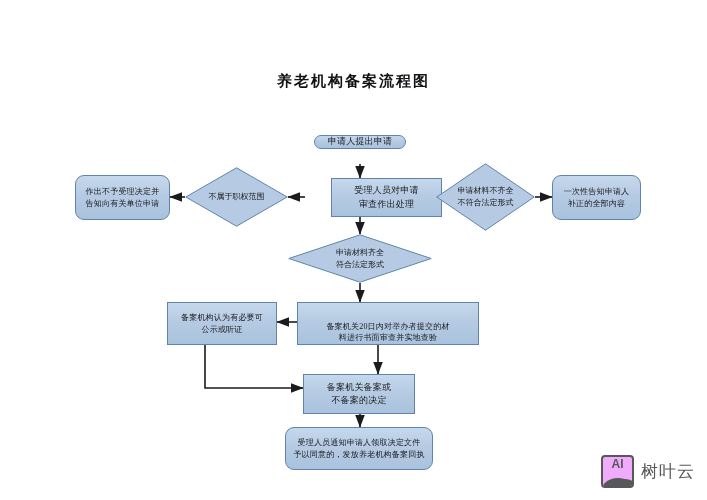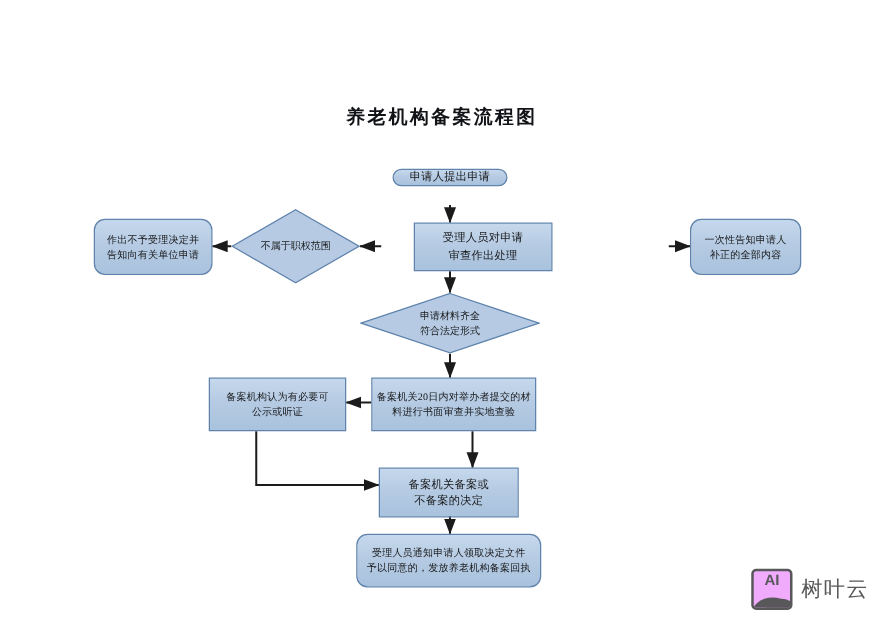--- a/index.html
+++ b/index.html
@@ -71,21 +71,21 @@
     color: #18191b;
   }
   .diamond-text .line {
     display: block;
     line-height: 1.45;
     white-space: nowrap;
   }
   #title {
     position: absolute;
     left: 0;
-    top: 84px;
+    top: 72px;
     width: 707px;
     text-align: center;
     font-size: 15px;
     font-weight: bold;
     letter-spacing: 2px;
     color: #111316;
     z-index: 4;
   }
   
   #watermark {
@@ -199,37 +199,46 @@
     <div class="diamond-text" style="font-size:8px;">
       <span class="line">不属于职权范围</span>
     </div>
   </div>
 
   <div class="node round" style="left:75px; top:175px; width:95px; height:45px; font-size:8px;text-align:center;">
     <span class="line">作出不予受理决定并</span>
     <span class="line">告知向有关单位申请</span>
   </div>
 
+  <div class="diamond-wrap" style="left:436px; top:163px; width:99px; height:68px;">
+    <svg class="diamond-shape" viewBox="0 0 99 68" preserveAspectRatio="none">
+      <polygon points="49.5,0.8 98.2,34 49.5,67.2 0.8,34" fill="#b6cbe3" stroke="#5f83ac" stroke-width="1"></polygon>
+    </svg>
+    <div class="diamond-text" style="font-size:8px;">
+      <span class="line">申请材料不齐全</span>
+      <span class="line">不符合法定形式</span>
+    </div>
+  </div>
 
   <div class="node round" style="left:552px; top:175px; width:89px; height:45px; font-size:8px;">
     <span class="line">一次性告知申请人</span>
     <span class="line">补正的全部内容</span>
   </div>
 
   <div class="diamond-wrap" style="left:288px; top:234px; width:144px; height:49px;">
     <svg class="diamond-shape" viewBox="0 0 144 49" preserveAspectRatio="none">
       <polygon points="72,0.8 143.2,24.5 72,48.2 0.8,24.5" fill="#b6cbe3" stroke="#5f83ac" stroke-width="1"></polygon>
     </svg>
     <div class="diamond-text" style="font-size:8px;">
       <span class="line">申请材料齐全</span>
       <span class="line">符合法定形式</span>
     </div>
   </div>
 
-  <div class="node rect" style="left:297px; top:302px; width:132px; height:43px; font-size:8px;">
+  <div class="node rect" style="left:297px; top:302px; width:182px; height:43px; font-size:8px;justify-content:flex-end;">
     <span class="line">备案机关20日内对举办者提交的材</span>
     <span class="line">料进行书面审查并实地查验</span>
   </div>
 
   <div class="node rect" style="left:167px; top:302px; width:110px; height:43px; font-size:8px;">
     <span class="line">备案机构认为有必要可</span>
     <span class="line">公示或听证</span>
   </div>
 
   <div class="node rect" style="left:303px; top:374px; width:112px; height:40px; font-size:9px;">

